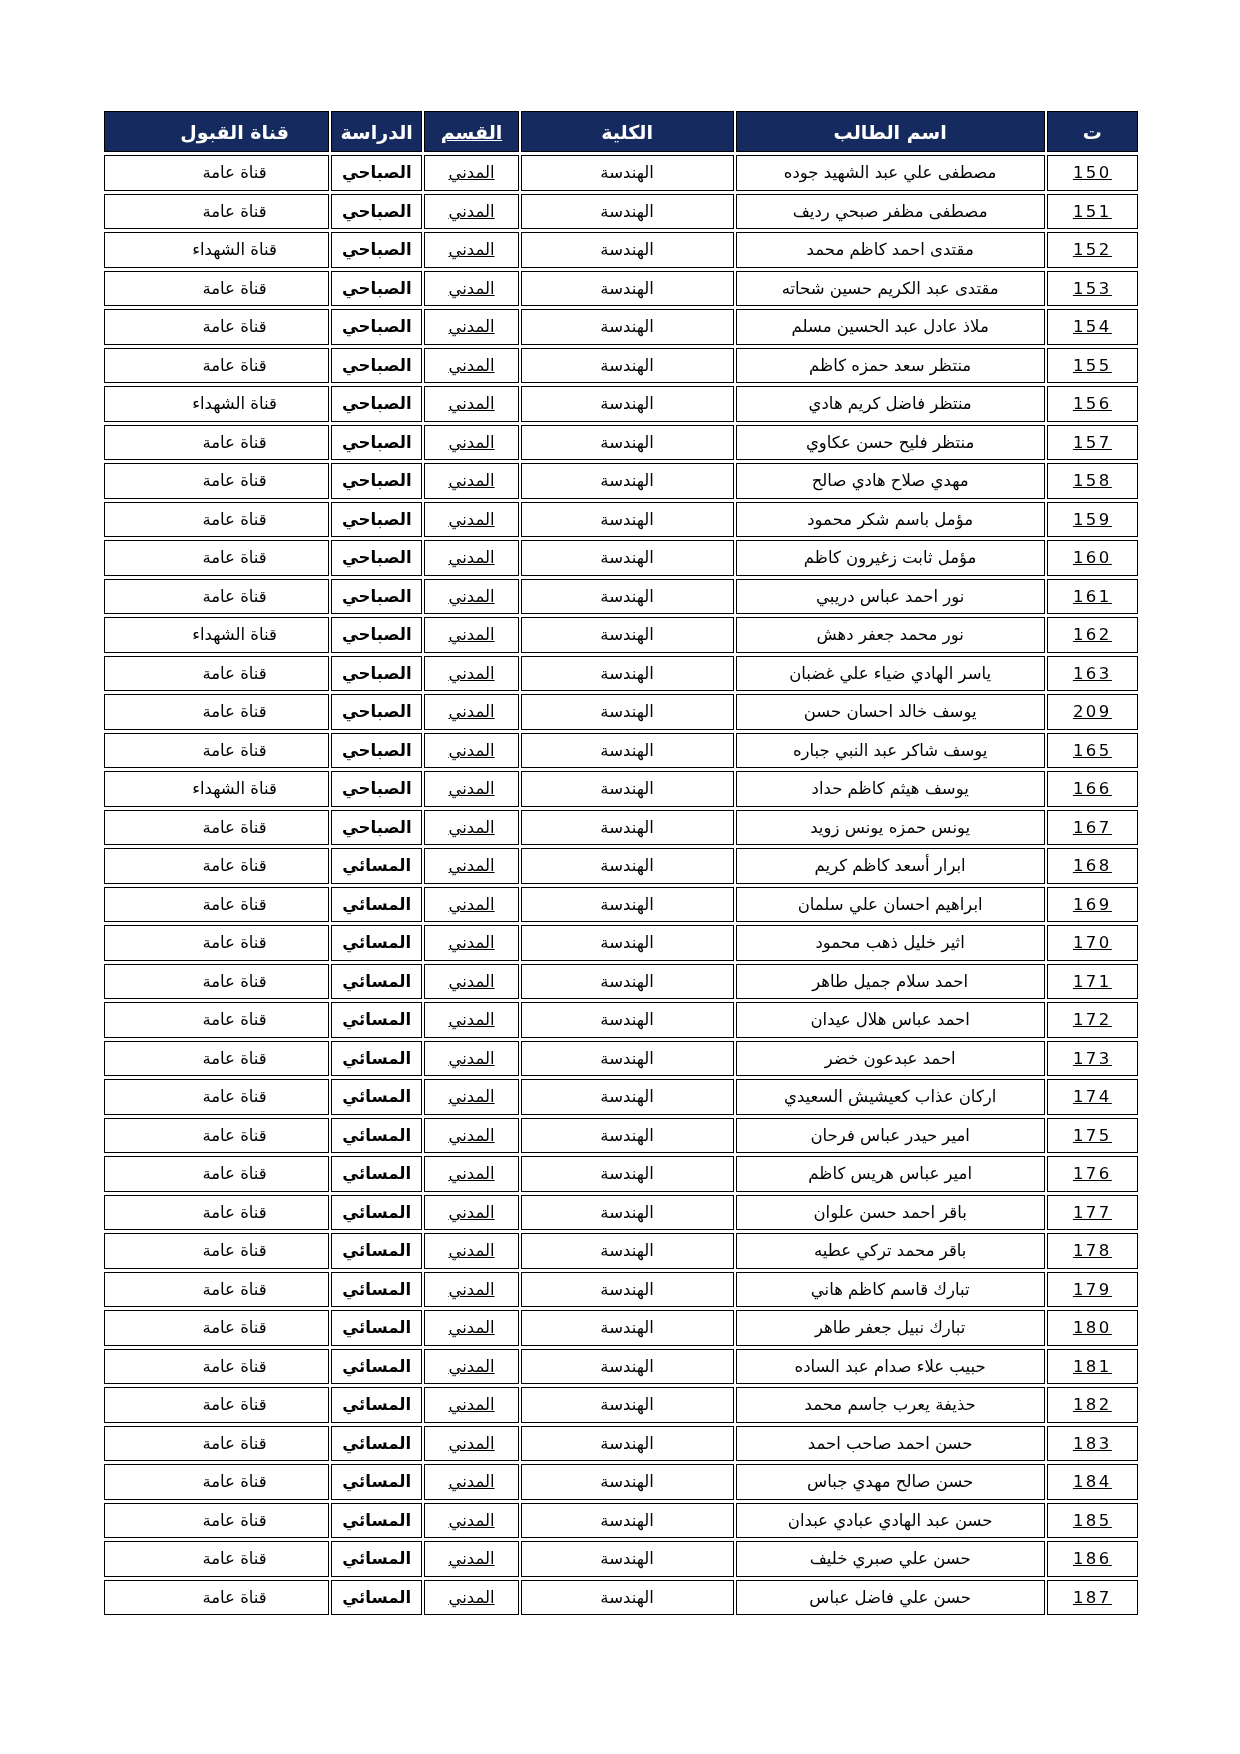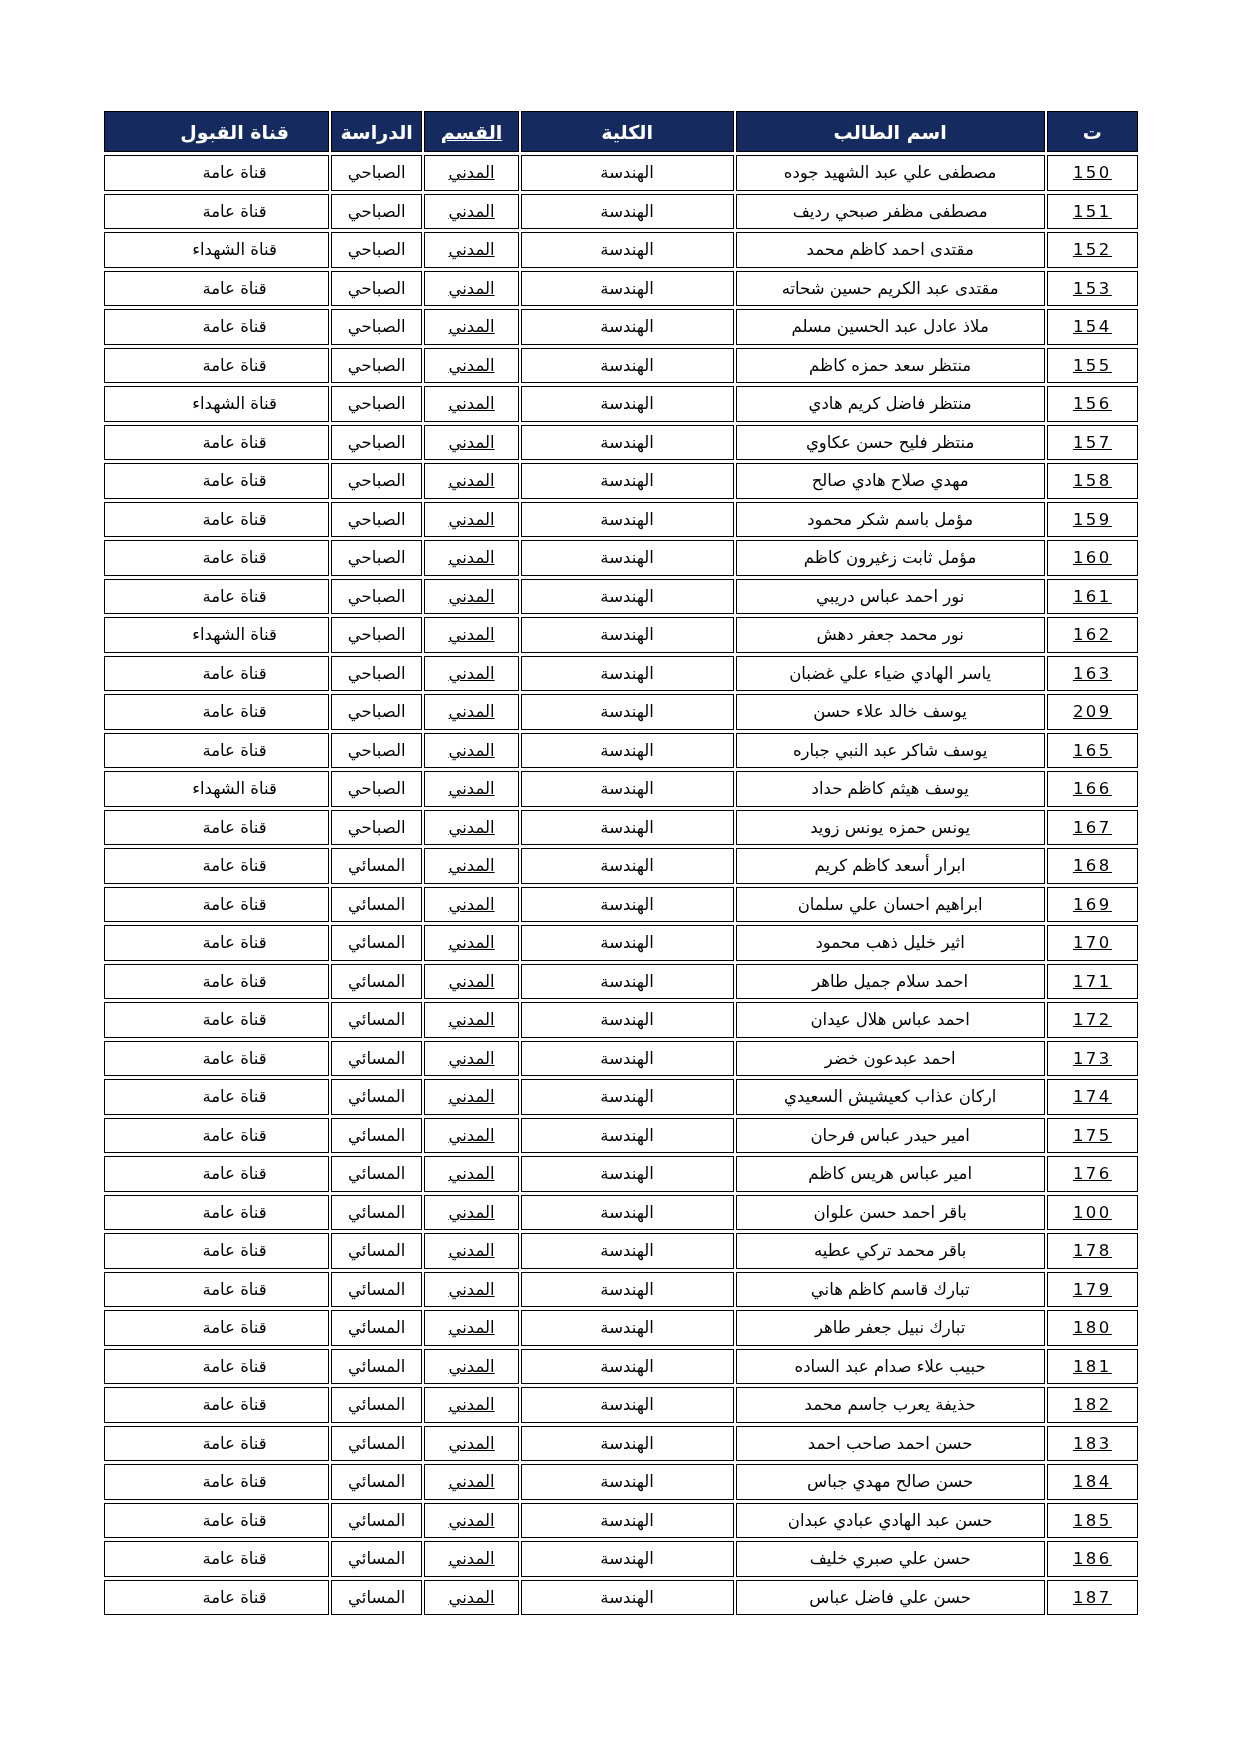--- a/index.html
+++ b/index.html
@@ -40,21 +40,21 @@
     color: #000000;
     text-align: center;
     vertical-align: middle;
     overflow: hidden;
     white-space: nowrap;
   }
   .c-serial     { width: 90px; }
   .c-name       { width: 305px; }
   .c-college    { width: 210px; margin-left: 34px; }
   .c-department { width: 93px; text-decoration: underline; }
-  .c-study      { width: 90px; }
+  .c-study      { width: 90px; font-weight: bold; }
   .c-channel    { width: 222px; padding-left: 36px; }
   td.c-serial {
     font-size: 18px;
     letter-spacing: 2.5px;
     direction: ltr;
     text-decoration: underline;
   }
 </style>
 </head>
 <body>
@@ -179,21 +179,21 @@
         <tr>
           <td class="c-serial">163</td>
           <td class="c-name">ياسر الهادي ضياء علي غضبان</td>
           <td class="c-college">الهندسة</td>
           <td class="c-department">المدني</td>
           <td class="c-study">الصباحي</td>
           <td class="c-channel">قناة عامة</td>
         </tr>
         <tr>
           <td class="c-serial">209</td>
-          <td class="c-name">يوسف خالد علاء حسن</td>
+          <td class="c-name">يوسف خالد احسان حسن</td>
           <td class="c-college">الهندسة</td>
           <td class="c-department">المدني</td>
           <td class="c-study">الصباحي</td>
           <td class="c-channel">قناة عامة</td>
         </tr>
         <tr>
           <td class="c-serial">165</td>
           <td class="c-name">يوسف شاكر عبد النبي جباره</td>
           <td class="c-college">الهندسة</td>
           <td class="c-department">المدني</td>
@@ -282,21 +282,21 @@
         </tr>
         <tr>
           <td class="c-serial">176</td>
           <td class="c-name">امير عباس هريس كاظم</td>
           <td class="c-college">الهندسة</td>
           <td class="c-department">المدني</td>
           <td class="c-study">المسائي</td>
           <td class="c-channel">قناة عامة</td>
         </tr>
         <tr>
-          <td class="c-serial">100</td>
+          <td class="c-serial">177</td>
           <td class="c-name">باقر احمد حسن علوان</td>
           <td class="c-college">الهندسة</td>
           <td class="c-department">المدني</td>
           <td class="c-study">المسائي</td>
           <td class="c-channel">قناة عامة</td>
         </tr>
         <tr>
           <td class="c-serial">178</td>
           <td class="c-name">باقر محمد تركي عطيه</td>
           <td class="c-college">الهندسة</td>

